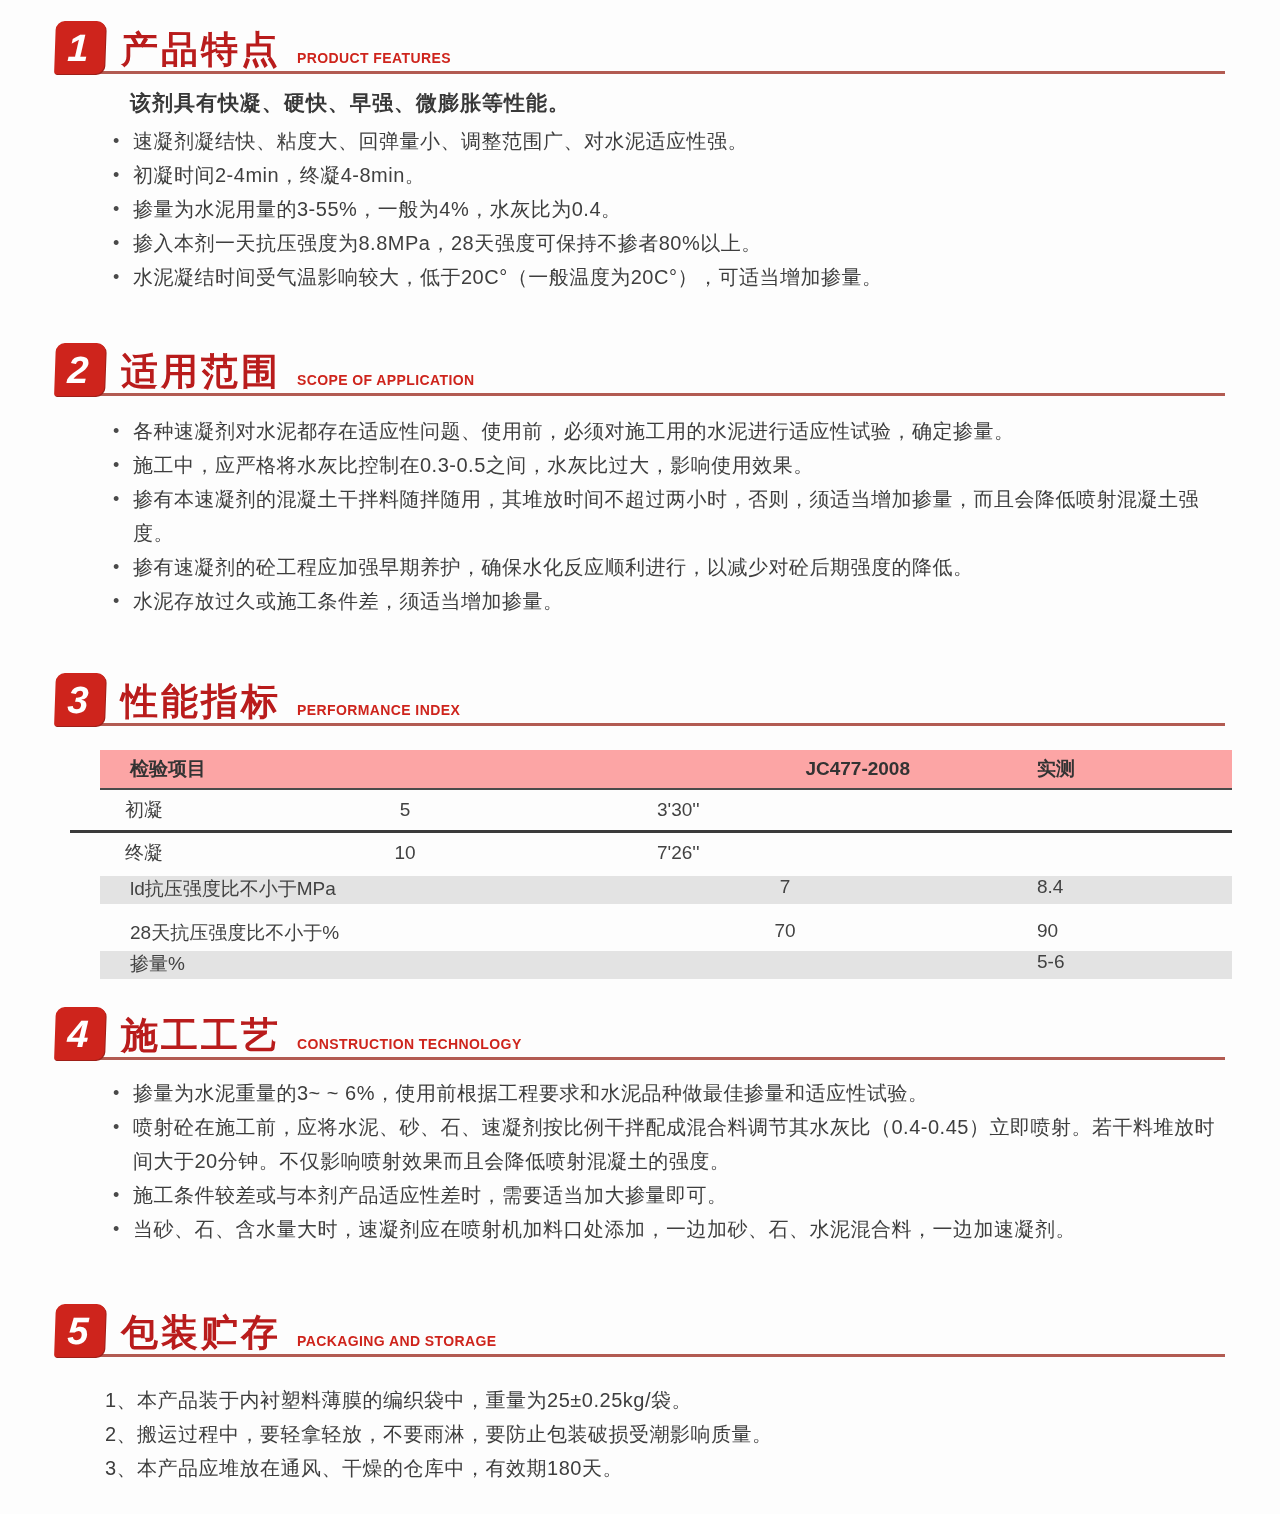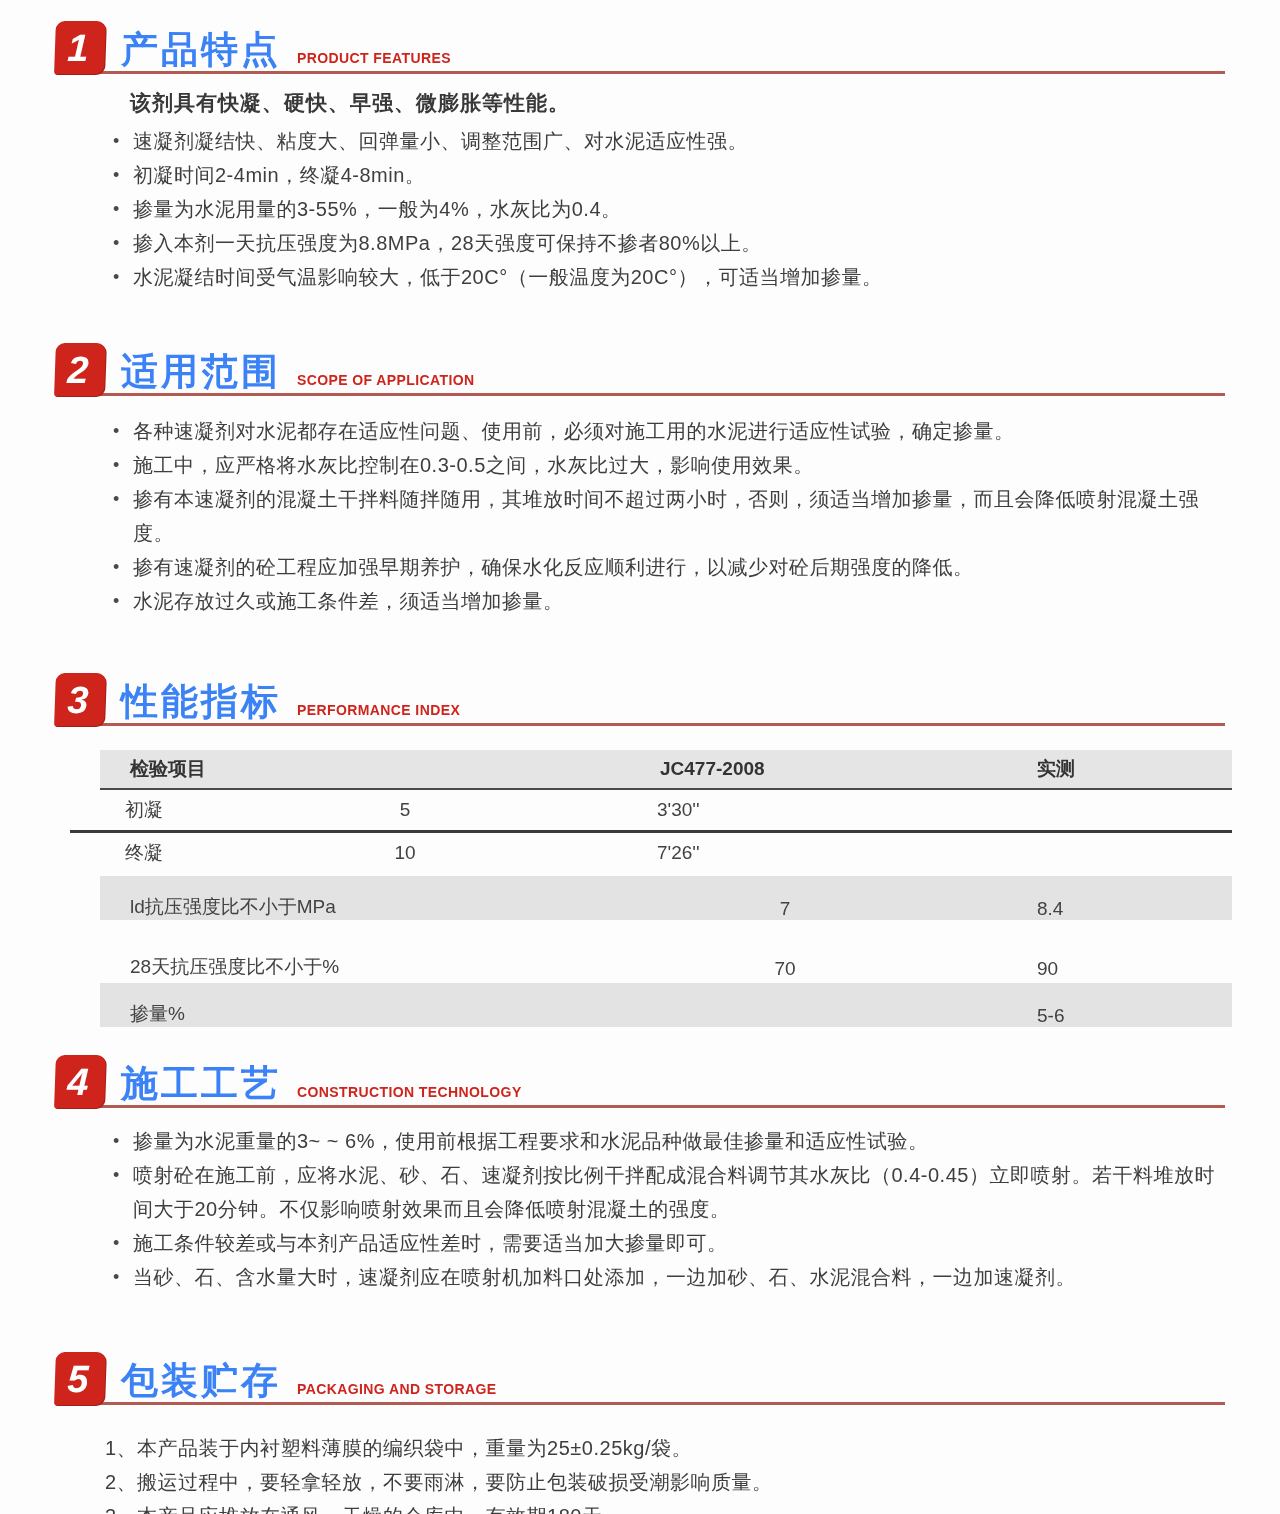--- a/index.html
+++ b/index.html
@@ -25,21 +25,21 @@
     transform: skewX(-2deg);
     display: flex; align-items: center; justify-content: center;
     flex: 0 0 auto;
     box-shadow: 1px 1px 0 #9e1f18;
   }
   .badge span {
     color: #ffffff; font-size: 38px; font-weight: bold; font-style: italic;
     line-height: 1; padding-right: 4px;
   }
   .title-zh {
-    font-size: 37px; font-weight: bold; color: #3b82f6;
+    font-size: 37px; font-weight: bold; color: #b91c1c;
     letter-spacing: 3px; line-height: 1; margin-bottom: 3px; white-space: nowrap;
   }
   .title-en {
     font-size: 14px; font-weight: bold; color: #ce241c;
     letter-spacing: 0.4px; margin-bottom: 5px; white-space: nowrap;
   }
 
   
   .intro {
     margin: 14px 0 0 75px;
@@ -55,37 +55,37 @@
   .scope-list    { margin-top: 18px !important; }
   .m-top-perf    { margin-top: 52px; }
   .m-top-constr  { margin-top: 25px; }
   .constr-list   { margin-top: 16px !important; }
   .m-top-pack    { margin-top: 55px; }
 
   
   .ptable { width: 1132px; margin: 24px 0 0 45px; font-size: 19px; color: #424242; }
   .t-head {
     display: flex; align-items: center; height: 40px;
-    background: #e5e5e5; border-bottom: 2px solid #4a4a4a;
+    background: #fca5a5; border-bottom: 2px solid #4a4a4a;
     font-weight: bold; color: #333;
   }
   .c-item  { width: 560px; padding-left: 30px; }
-  .c-std   { width: 250px; text-align: left; }
+  .c-std   { width: 250px; text-align: right; }
   .c-meas  { width: 322px; padding-left: 127px; }
 
   .t-setting { display: flex; background: #fdfdfd; }
   .st-name { width: 380px; padding-left: 30px; display: flex; align-items: center; }
   .st-rows { flex: 1; }
   .st-row  { display: flex; align-items: center; height: 40px; }
   .c-sub   { width: 180px; padding-left: 25px; }
   .c-std2  { width: 250px; text-align: center; }
   .c-meas2 { width: 322px; padding-left: 127px; }
   .st-divider { height: 3px; background: #3b3b3b; margin-left: -30px; }
 
-  .t-row { display: flex; align-items: flex-end; height: 44px; margin-top: 3px; }
+  .t-row { display: flex; align-items: flex-start; height: 28px; margin-top: 3px; }
   .t-row.gray  { background: #e3e3e3; }
   .t-row.white { background: #fdfdfd; margin-top: 16px; }
   .r-item { width: 560px; padding-left: 30px; }
   .r-std  { width: 250px; text-align: center; }
   .r-meas { width: 322px; padding-left: 127px; }
 
   
   ol.numbered { list-style: none; margin: 26px 0 0 50px; }
   ol.numbered li { font-size: 20px; line-height: 34px; letter-spacing: 0.5px; }
 </style>

